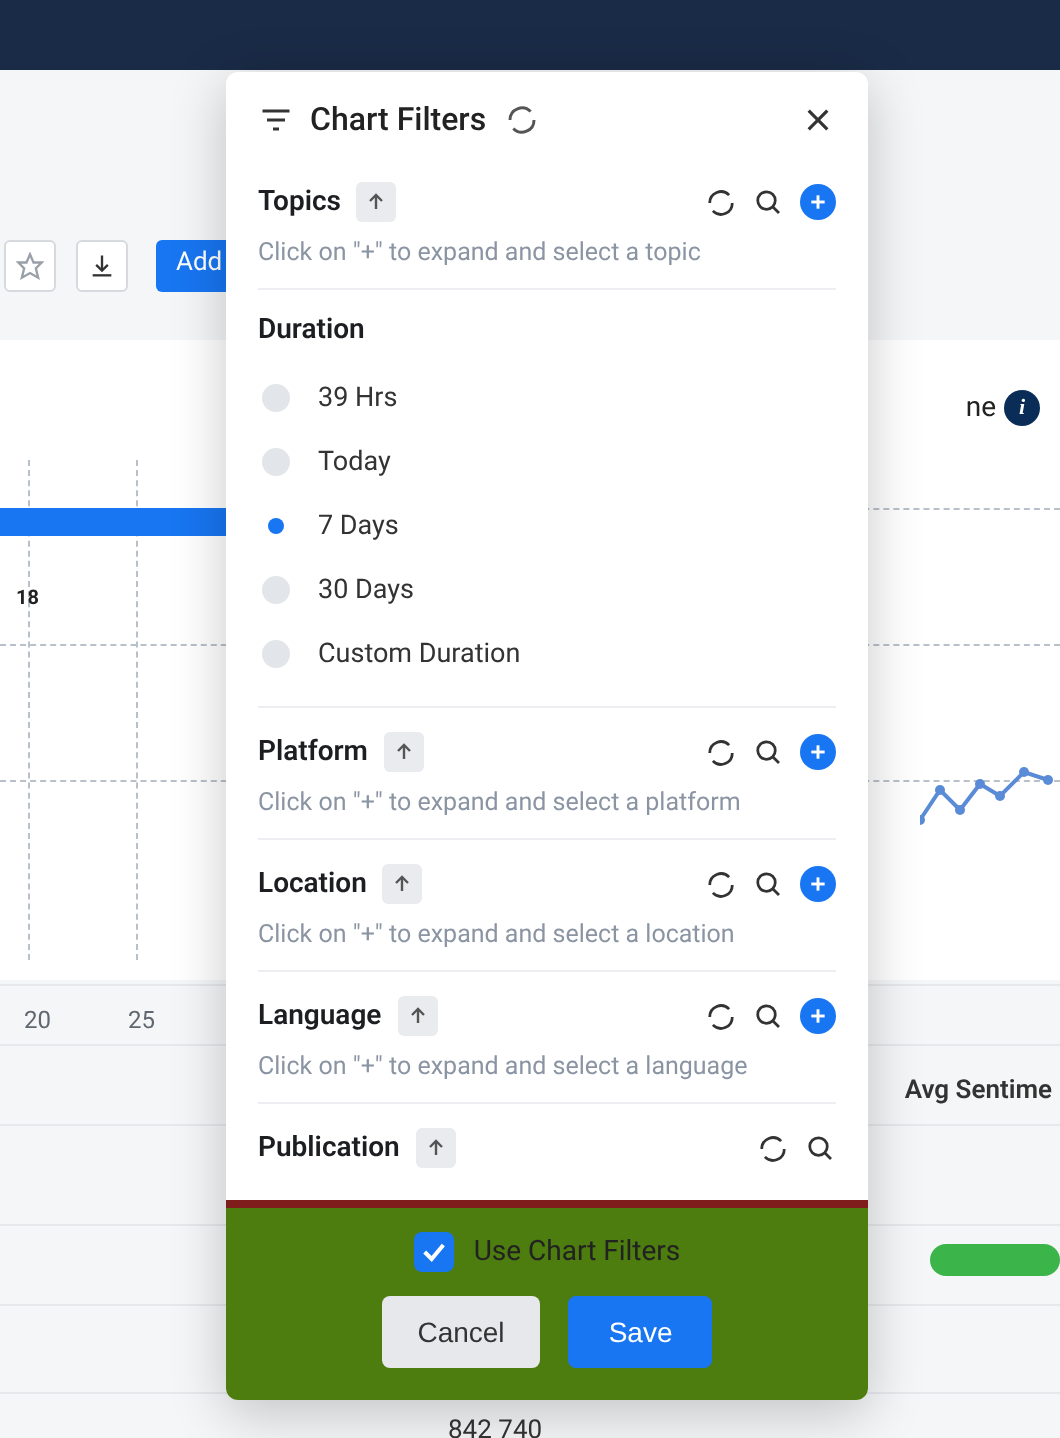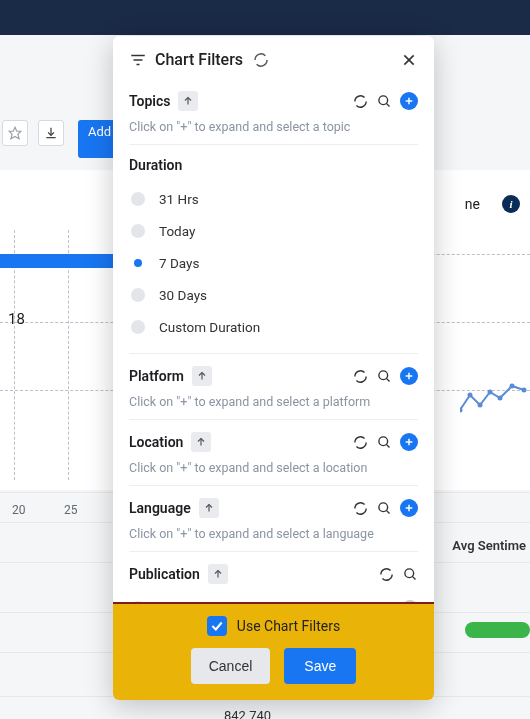--- a/index.html
+++ b/index.html
@@ -3,28 +3,28 @@
 <meta charset="utf-8">
 <style>
   * { box-sizing: border-box; margin: 0; padding: 0; }
   html, body { width: 530px; height: 719px; overflow: hidden; font-family: -apple-system, BlinkMacSystemFont, "Segoe UI", Roboto, sans-serif; }
   body { background: #f5f6f8; position: relative; }
 
   
   .bg-topbar { position: absolute; top: 0; left: 0; right: 0; height: 35px; background: #1a2b47; }
   .bg-star { position: absolute; top: 120px; left: 2px; width: 26px; height: 26px; border: 1px solid #d6d9de; border-radius: 3px; background: #fff; display: flex; align-items: center; justify-content: center; color: #888; font-size: 16px; }
   .bg-dl { position: absolute; top: 120px; left: 38px; width: 26px; height: 26px; border: 1px solid #d6d9de; border-radius: 3px; background: #fff; display: flex; align-items: center; justify-content: center; color: #333; font-size: 14px; }
-  .bg-addbtn { position: absolute; top: 120px; left: 78px; height: 38px; background: #1876f2; color: #fff; border-radius: 3px; padding: 4px 10px; font-size: 13px; }
-  .bg-timeline { position: absolute; top: 195px; right: 10px; font-size: 14px; color: #222; display: flex; align-items: center; gap: 22px; padding-left: 21px; }
+  .bg-addbtn { position: absolute; top: 120px; left: 78px; height: 26px; background: #1876f2; color: #fff; border-radius: 3px; padding: 4px 10px; font-size: 13px; }
+  .bg-timeline { position: absolute; top: 195px; right: 10px; font-size: 14px; color: #222; display: flex; align-items: center; gap: 4px; padding-left: 21px; }
   .bg-timeline .info { width: 18px; height: 18px; border-radius: 50%; background: #0a2d57; color: #fff; font-size: 11px; font-weight: bold; display: inline-flex; align-items: center; justify-content: center; font-style: italic; font-family: serif; }
   .bg-chartpanel { position: absolute; top: 170px; left: 0; right: 0; height: 320px; background: #fff; z-index: -1; }
   .bg-dashv { position: absolute; top: 230px; width: 0; border-left: 1px dashed #b8c0ca; height: 250px; }
   .bg-dashh { position: absolute; left: 0; right: 0; height: 0; border-top: 1px dashed #b8c0ca; }
   .bg-bar { position: absolute; top: 254px; left: 0; height: 14px; background: #1876f2; width: 113px; }
-  .bg-label18 { position: absolute; top: 310px; left: 8px; font-size: 15px; font-weight: 400; color: #222; }
+  .bg-label18 { position: absolute; top: 294px; left: 8px; font-size: 10px; font-weight: 700; color: #222; }
   .bg-xlabel { position: absolute; top: 458px; font-size: 12px; color: #606770; margin-top: 45px; }
   .bg-line { position: absolute; }
   .bg-avg { position: absolute; top: 538px; right: 4px; font-size: 13px; font-weight: 600; color: #333; white-space: nowrap; }
   .bg-green { position: absolute; top: 622px; right: 0; width: 65px; height: 16px; background: #3bb54a; border-radius: 8px; }
   .bg-num { position: absolute; top: 708px; left: 224px; font-size: 13px; color: #333; }
   .bg-sep { position: absolute; left: 0; right: 0; border-top: 1px solid #e6e8eb; }
 
   
   .modal { position: absolute; top: 36px; left: 113px; width: 321px; height: 664px; background: #fff; border-radius: 6px; box-shadow: 0 6px 28px rgba(0,0,0,0.22); display: flex; flex-direction: column; }
   .modal-header { display: flex; align-items: center; padding: 14px 16px 10px 16px; }
@@ -55,21 +55,21 @@
   
   .radio-item.selected .radio-dot { width: 14px; height: 14px; background: #fff; box-shadow: none; border: none; }
   .radio-item.selected .radio-dot::after { content: ""; position: absolute; top: 3px; left: 3px; width: 8px; height: 8px; background: #1876f2; border-radius: 50%; }
   .radio-label { font-size: 13.5px; color: #333; }
 
   .pub-list { margin-top: 10px; }
   .pub-item { display: flex; align-items: center; padding: 6px 0 6px 2px; }
   .pub-dot { width: 14px; height: 14px; border-radius: 50%; background: #e2e5ea; margin-right: 14px; flex: 0 0 14px; }
   .pub-label { font-size: 13.5px; color: #333; flex: 1; }
 
-  .modal-footer { border-top: 2px solid #7f1d1d; padding: 2px 16px 16px 16px; background: #eab308; border-radius: 0 0 6px 6px; }
+  .modal-footer { border-top: 4px solid #7f1d1d; padding: 2px 16px 16px 16px; background: #4d7c0f; border-radius: 0 0 6px 6px; }
   .footer-check { display: flex; align-items: center; justify-content: center; gap: 10px; padding: 10px 0 12px 0; }
   .checkbox { width: 20px; height: 20px; border-radius: 4px; background: #1876f2; display: inline-flex; align-items: center; justify-content: center; }
   .check-label { font-size: 14px; color: #222; }
   .footer-buttons { display: flex; justify-content: center; gap: 14px; }
   .btn { min-width: 72px; height: 36px; border-radius: 4px; font-size: 14px; font-weight: 500; border: none; cursor: pointer; padding: 0 18px; }
   .btn-cancel { background: #e6e8eb; color: #333; }
   .btn-save { background: #1876f2; color: #fff; }
 
   svg { display: block; }
 </style>
@@ -185,21 +185,21 @@
       <div class="section-hint">Click on "+" to expand and select a topic</div>
     </div>
 
     <div class="section">
       <div class="section-head">
         <span class="section-title">Duration</span>
       </div>
       <div class="radio-list">
         <div class="radio-item">
             <span class="radio-dot"></span>
-            <span class="radio-label">31 Hrs</span>
+            <span class="radio-label">39 Hrs</span>
           </div>
         <div class="radio-item">
             <span class="radio-dot"></span>
             <span class="radio-label">Today</span>
           </div>
         <div class="radio-item selected">
             <span class="radio-dot"></span>
             <span class="radio-label">7 Days</span>
           </div>
         <div class="radio-item">

